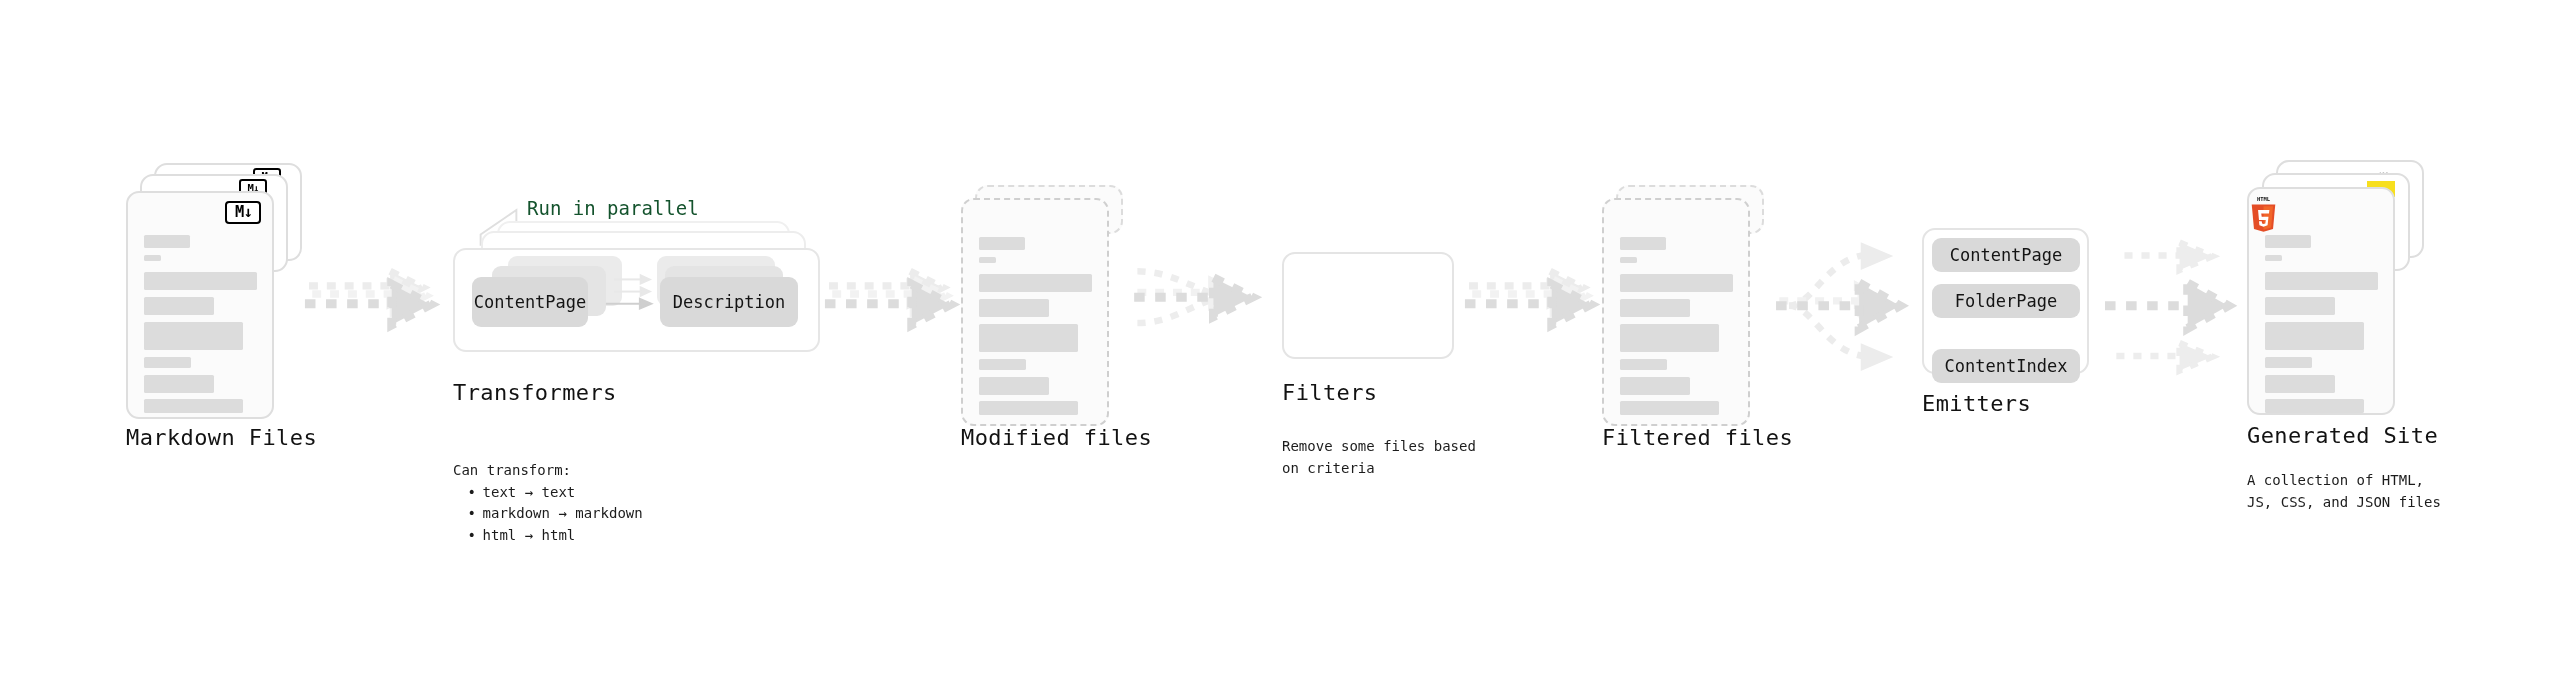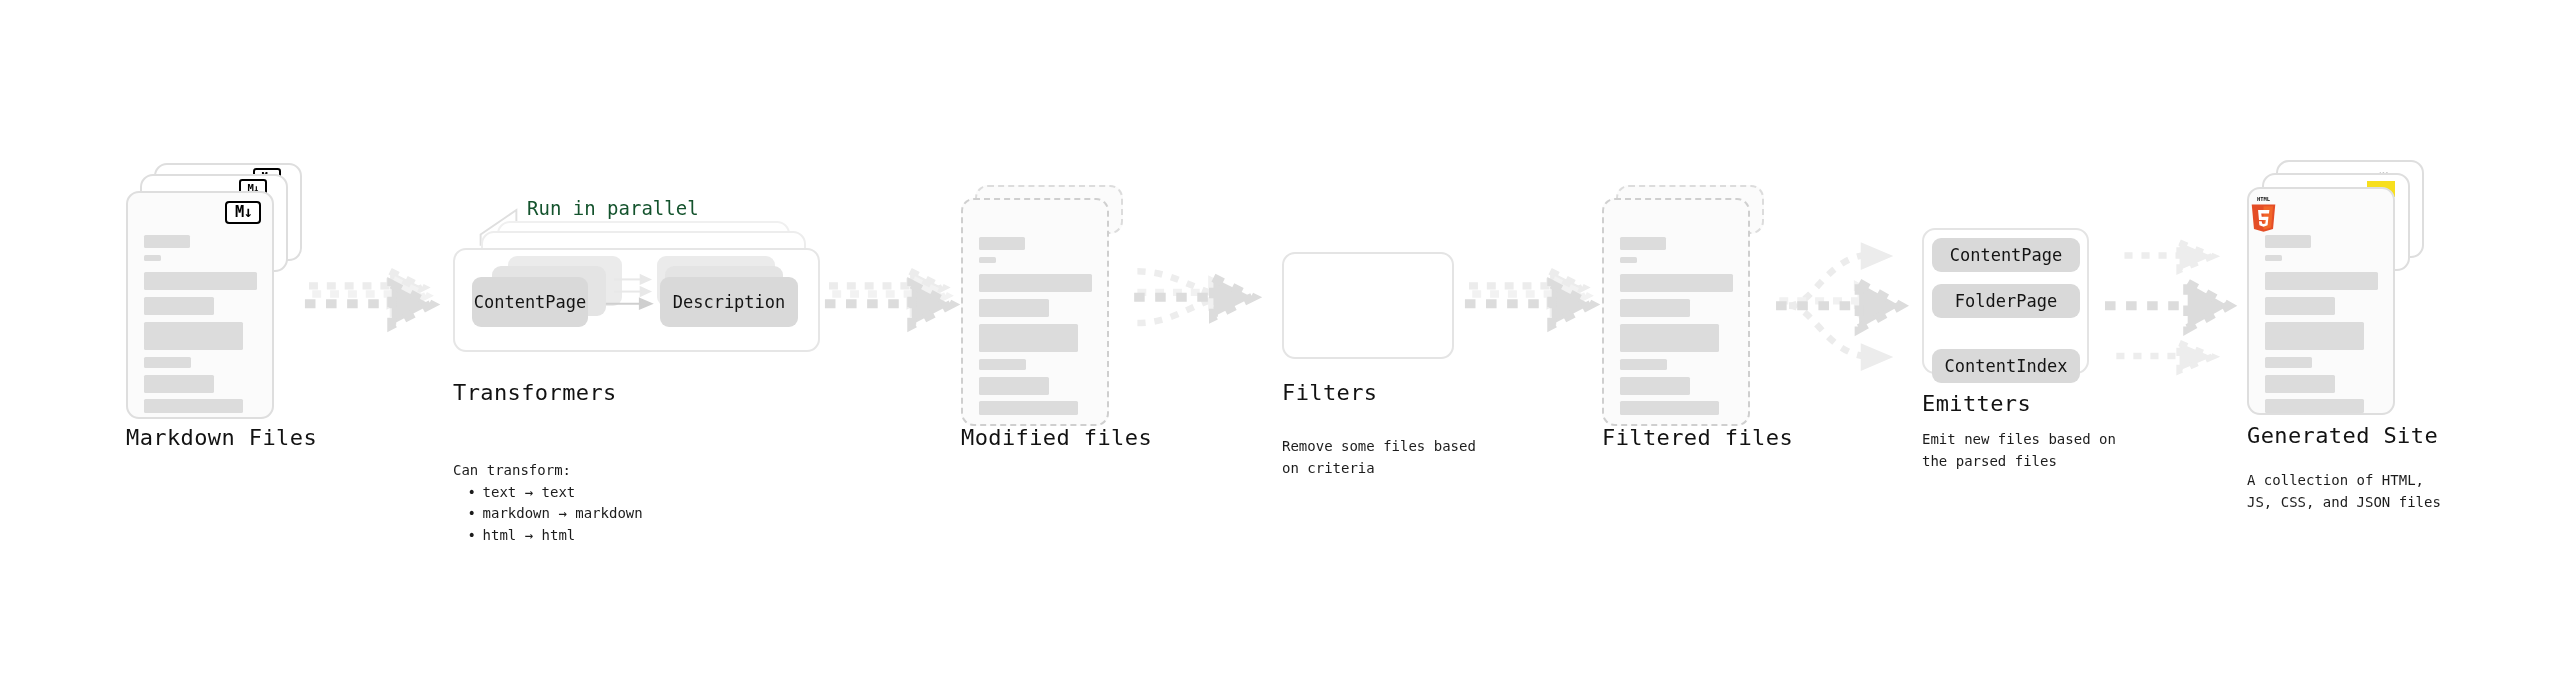--- a/index.html
+++ b/index.html
@@ -328,22 +328,20 @@
       <line x1="0" y1="104" x2="106" y2="104"></line>
         <polygon points="102,76 152,104 102,132"></polygon>
     </g>
   </svg>
 
   <div class="group-box" style="left:1922px; top:228px; width:167px; height:146px;"></div>
   <div class="chip" style="left:1932px; top:238px; width:148px; height:34px;">ContentPage</div>
   <div class="chip" style="left:1932px; top:284px; width:148px; height:34px;">FolderPage</div>
   <div class="chip" style="left:1932px; top:329px; width:148px; height:34px;margin-top:20px;">ContentIndex</div>
   <div class="caption-title" style="left:1922px; top:391px;">Emitters</div>
-  <div class="caption-sub" style="left:1922px; top:429px;">Emit new files based on
-the parsed files</div>
 
   <svg class="arrow-svg" style="left:2105px; top:221px;" width="154" height="167" viewBox="0 0 190 205">
     <g stroke="#ededed" stroke-width="8" stroke-dasharray="10 11" fill="#ededed">
       <line x1="24" y1="42" x2="96" y2="42"></line>
         <polygon points="92,26 132,43 92,60"></polygon>
     </g>
     <g stroke="#ededed" stroke-width="8" stroke-dasharray="10 11" fill="#ededed">
       <line x1="14" y1="166" x2="96" y2="166"></line>
         <polygon points="92,150 132,167 92,184"></polygon>
     </g>

